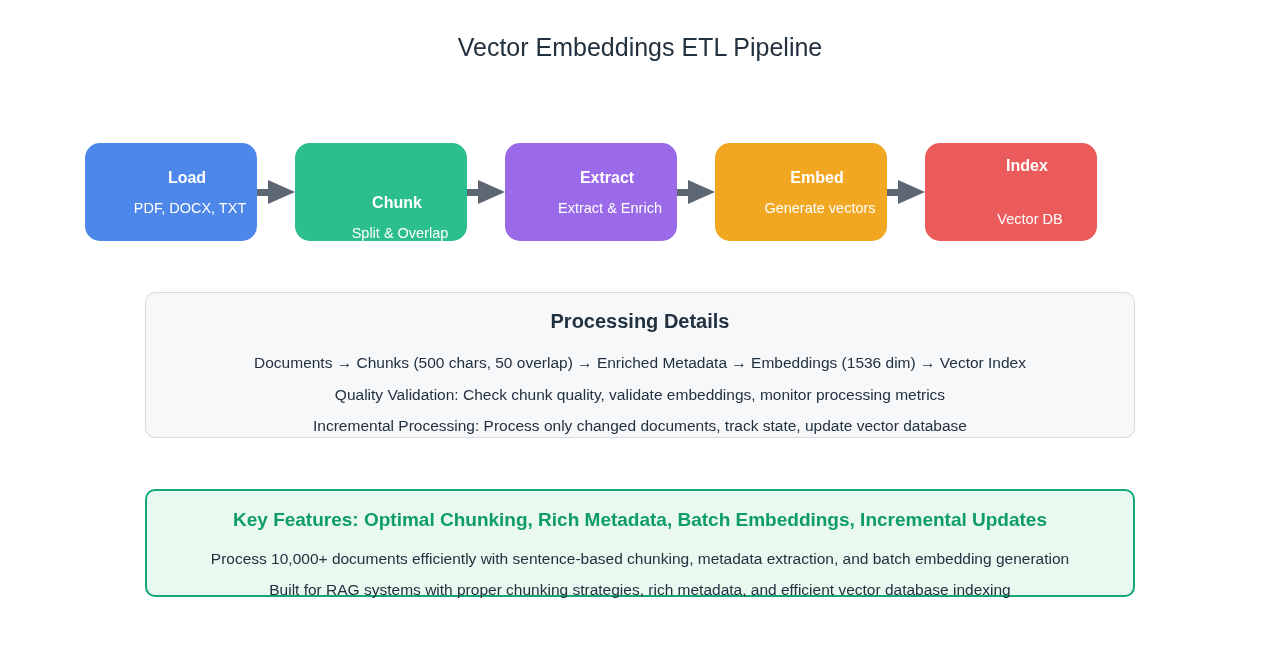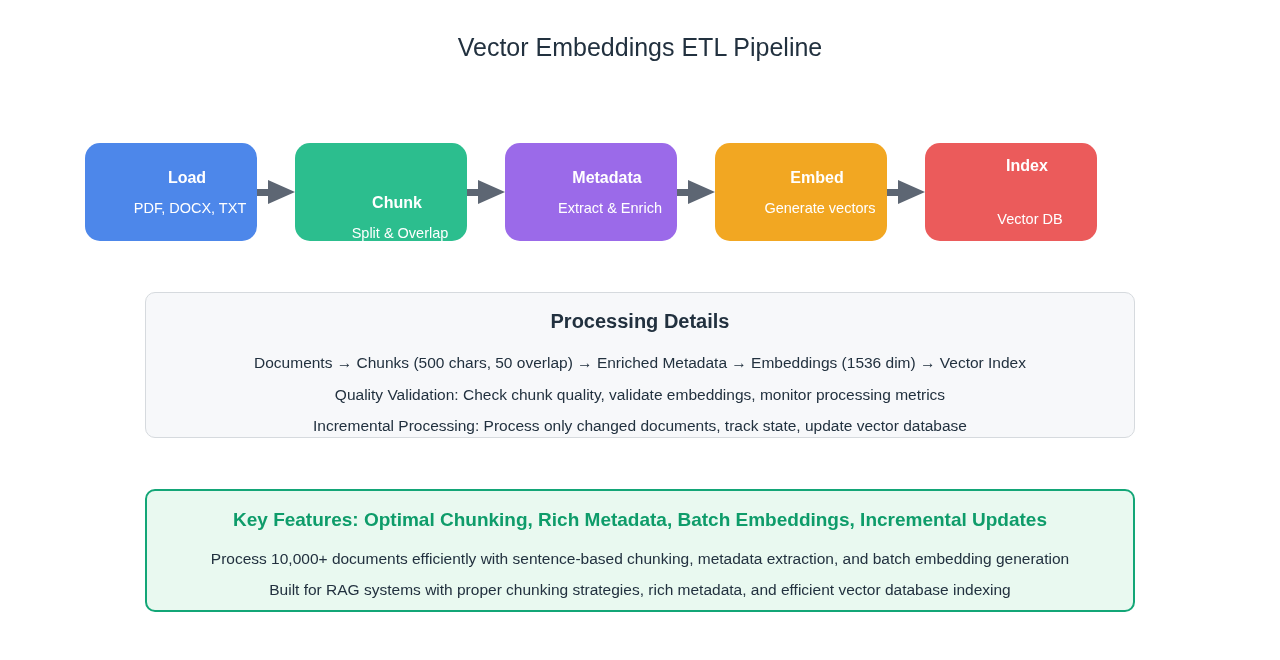--- a/index.html
+++ b/index.html
@@ -74,21 +74,21 @@
   .panel .body-line {
     font-size: 15.5px;
     color: #22313f;
     margin-bottom: 14.5px;
     line-height: 17px;
   }
   .panel.features {
     background: var(--feature-bg, #e9f9f0);
     border: 2px solid var(--feature-border, #13a677);
     padding: 18px 20px 24px;
-    height: 123px;
+    height: 108px;
   }
   .panel.features .panel-title {
     font-size: 19px;
     font-weight: bold;
     color: var(--feature-accent, #0e9c6a);
     margin-bottom: 19px;
   }
   .panel.features .body-line { margin-bottom: 13.5px; }
 </style>
 </head>
@@ -112,21 +112,21 @@
     <div class="stage-title">Chunk</div>
     <div class="stage-sub">Split &amp; Overlap</div>
   </div>
 
   <div class="arrow">
       <span class="stem"></span>
       <span class="head"></span>
     </div>
 
   <div class="stage" style="background-color: rgb(155, 106, 233);">
-    <div class="stage-title">Metadata</div>
+    <div class="stage-title">Extract</div>
     <div class="stage-sub">Extract &amp; Enrich</div>
   </div>
 
   <div class="arrow">
       <span class="stem"></span>
       <span class="head"></span>
     </div>
 
   <div class="stage" style="background-color: rgb(242, 167, 34);">
     <div class="stage-title">Embed</div>

